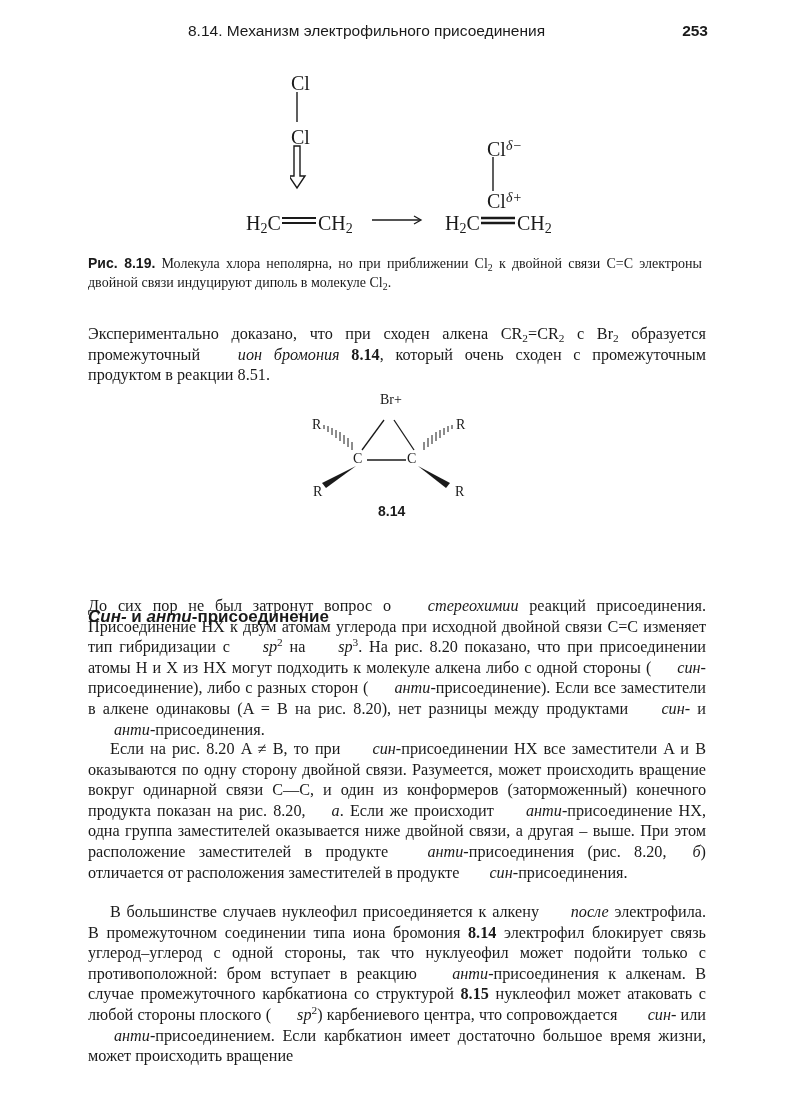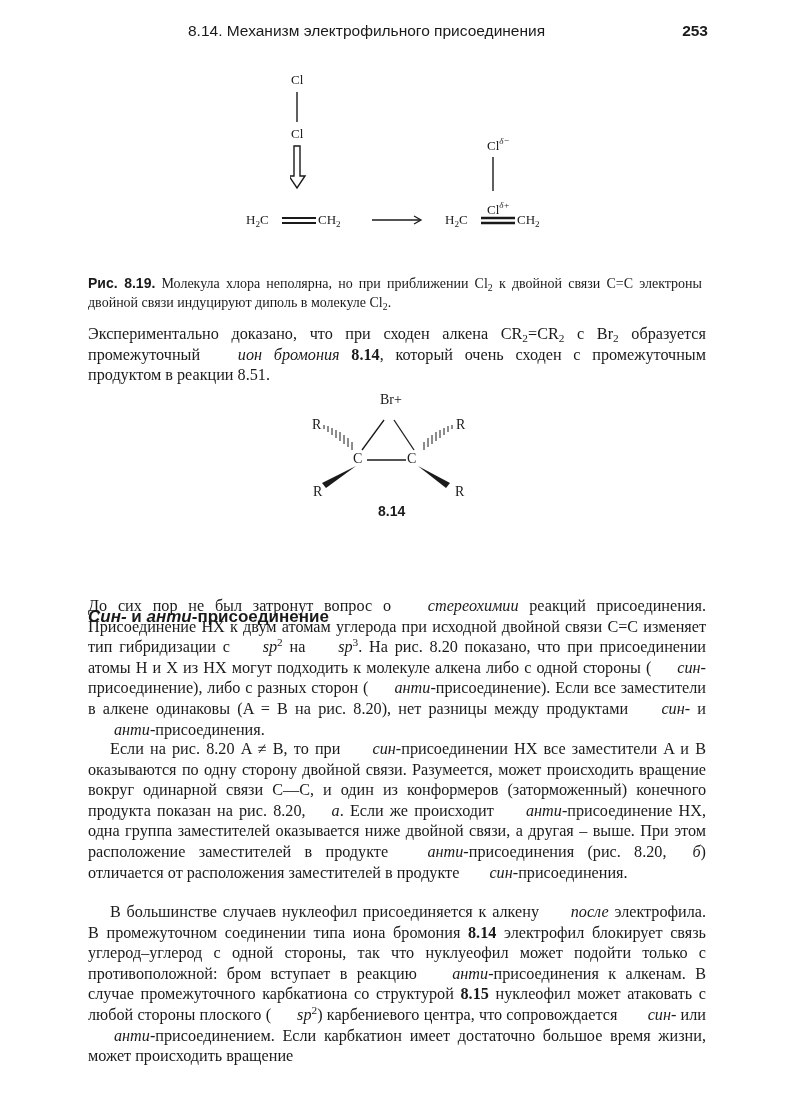--- a/index.html
+++ b/index.html
@@ -1,21 +1,21 @@
 <!DOCTYPE html>
 <html><head>
 <meta charset="utf-8">
 <style>
   html, body { margin:0; padding:0; background:#ffffff; }
   body { width:794px; height:1101px; position:relative; overflow:hidden; color:#1a1a1a; }
   .hdr { position:absolute; left:188px; top:22px; width:520px; height:22px; font-family:"Liberation Sans", sans-serif; font-size:15.5px;text-decoration:underline; }
   .hdr .t { position:absolute; left:0; top:0; }
   .hdr .p { position:absolute; right:0; top:0; font-weight:bold; }
-  .chem { position:absolute; font-family:"Liberation Serif", serif; font-size:13px; white-space:nowrap; }
-  .caption { position:absolute; left:88px; top:254px; width:614px; font-family:"Liberation Serif", serif; font-size:14px; line-height:19px; text-align:justify;margin-top:20px; }
+  .chem { position:absolute; font-family:"Liberation Serif", serif; font-size:20px; white-space:nowrap; }
+  .caption { position:absolute; left:88px; top:254px; width:614px; font-family:"Liberation Serif", serif; font-size:14px; line-height:19px; text-align:justify; }
   .caption .lbl { font-family:"Liberation Sans", sans-serif; font-weight:bold; }
   .para { position:absolute; left:88px; width:618px; font-family:"Liberation Serif", serif; font-size:16.2px; line-height:20.6px; text-align:justify; }
   .para .ind { display:inline-block; width:22px; }
   .heading { position:absolute; left:88px; top:563px; font-family:"Liberation Sans", sans-serif; font-weight:bold; font-style:italic; font-size:17px;margin-top:44px; }
   .heading .up { font-style:normal; }
   .cmpd { position:absolute; left:378px; top:503px; font-family:"Liberation Sans", sans-serif; font-weight:bold; font-size:14px; }
   i { font-style:italic;margin-left:26px; }
   b { font-weight:bold; }
   sub { font-size:70%; vertical-align:-3px; line-height:0; }
   sup { font-size:70%; vertical-align:6px; line-height:0; }
@@ -46,21 +46,21 @@
 
   <svg style="position:absolute;left:372px;top:213px;" width="52" height="14">
     <line x1="0" y1="7" x2="48" y2="7" stroke="#1a1a1a" stroke-width="1.3"></line>
     <path d="M42 3 L49 7 L42 11" fill="none" stroke="#1a1a1a" stroke-width="1.3"></path>
   </svg>
 
   <span class="chem" style="left:487px;top:138px;"><span>Cl</span><sup style="font-style:italic;">δ−</sup></span>
   <svg style="position:absolute;left:488px;top:155px;" width="10" height="40">
     <line x1="5" y1="2" x2="5" y2="36" stroke="#1a1a1a" stroke-width="1.4"></line>
   </svg>
-  <span class="chem" style="left:487px;top:190px;margin-top:12px;"><span>Cl</span><sup style="font-style:italic;">δ+</sup></span>
+  <span class="chem" style="left:487px;top:190px;"><span>Cl</span><sup style="font-style:italic;">δ+</sup></span>
 
   <span class="chem" style="left:445px;top:212px;"><span>H</span><sub>2</sub><span>C</span></span>
   <svg style="position:absolute;left:481px;top:214px;" width="36" height="14">
     <line x1="0" y1="4" x2="34" y2="4" stroke="#1a1a1a" stroke-width="2.4"></line>
     <line x1="0" y1="9" x2="34" y2="9" stroke="#1a1a1a" stroke-width="2.4"></line>
   </svg>
   <span class="chem" style="left:517px;top:212px;"><span>CH</span><sub>2</sub></span>
 
   <div class="caption"><span class="lbl">Рис. 8.19.</span><span> Молекула хлора неполярна, но при приближении Cl</span><sub>2</sub><span> к двойной связи C=C  электроны двойной связи индуцируют диполь в молекуле Cl</span><sub>2</sub><span>.</span></div>
 </div>

